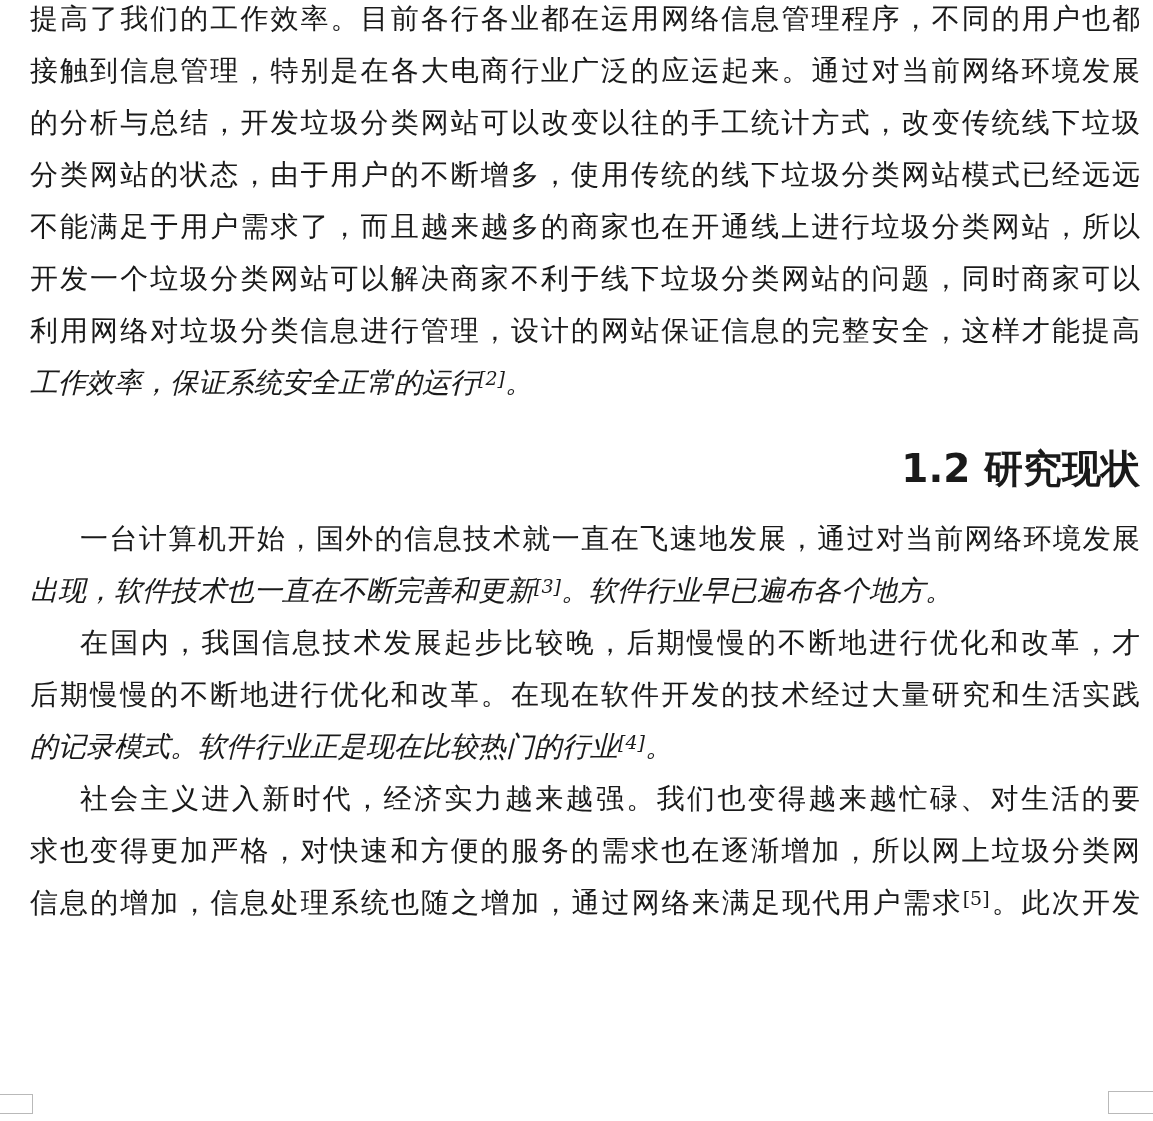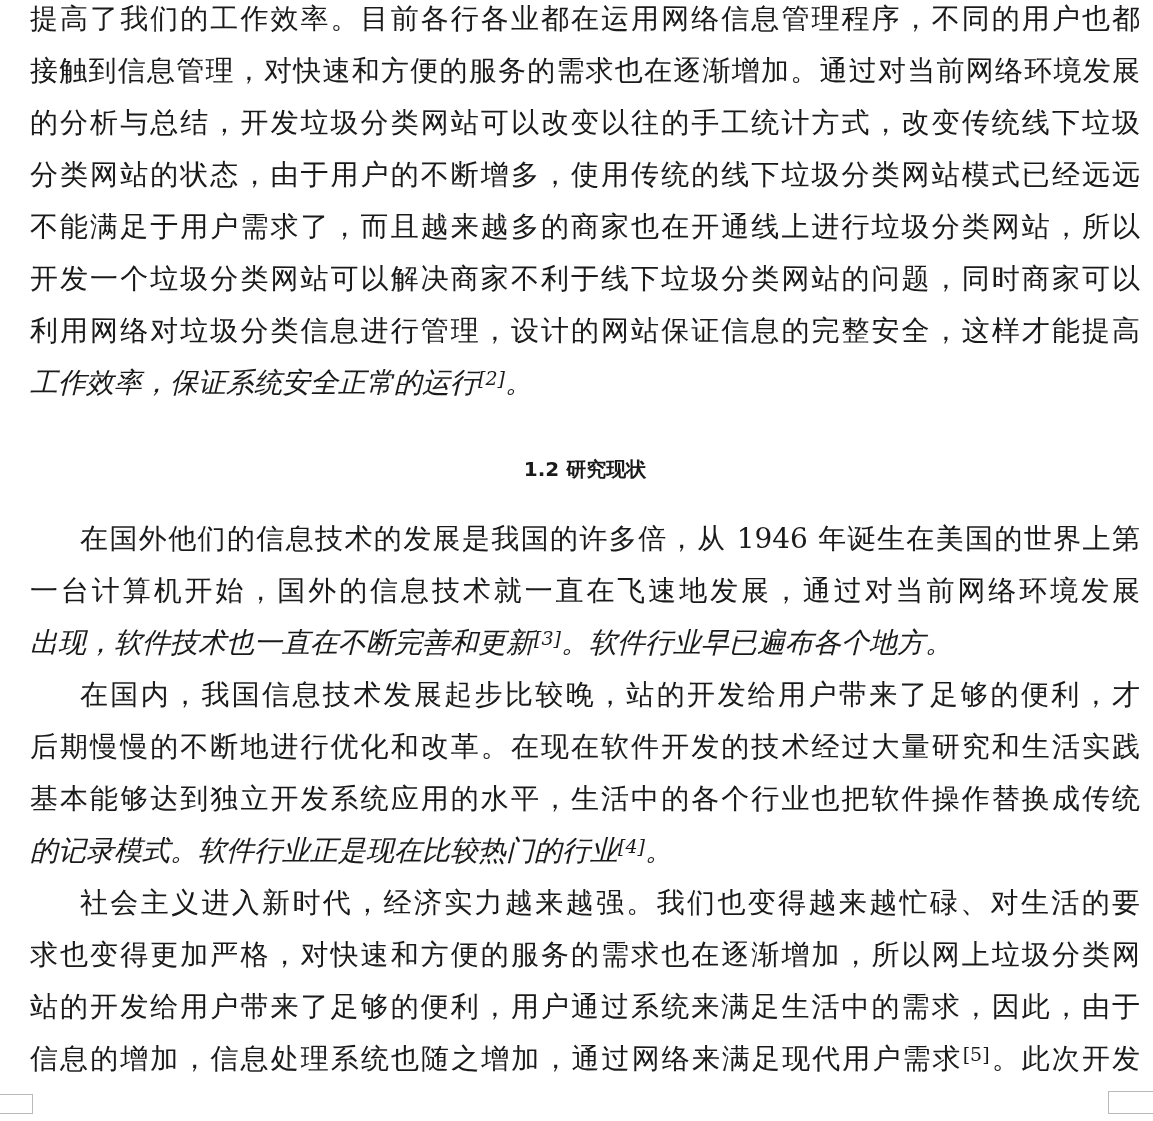--- a/index.html
+++ b/index.html
@@ -45,24 +45,24 @@
   .para.indented .line:first-child{text-indent:50px;}
   .line sup{
     font-size:19px;
     line-height:0;
     vertical-align:7px;
     letter-spacing:0;
   }
   .heading{
     font-family:"DejaVu Sans","Liberation Sans",sans-serif;
     font-weight:bold;
-    font-size:20px;
+    font-size:39px;
     line-height:40px;
     margin:40px 0 24px 0;
-    text-align:center;
+    text-align:right;
   }
   .crop-mark{
     position:absolute;
     border:1px solid var(--mark-color);
     background:transparent;
   }
   .crop-mark.bottom-left{
     left:-2px;top:1094px;
     width:33px;height:18px;
   }
@@ -71,42 +71,39 @@
     width:50px;height:21px;
   }
 </style>
 </head>
 <body>
 
 <div class="page">
   <div class="content">
       <div class="para">
         <div class="line">提高了我们的工作效率。目前各行各业都在运用网络信息管理程序，不同的用户也都</div>
-        <div class="line">接触到信息管理，对快速和方便的服务的需求也在逐渐增加。通过对当前网络环境发展</div>
+        <div class="line">接触到信息管理，特别是在各大电商行业广泛的应运起来。通过对当前网络环境发展</div>
         <div class="line">的分析与总结，开发垃圾分类网站可以改变以往的手工统计方式，改变传统线下垃圾</div>
         <div class="line">分类网站的状态，由于用户的不断增多，使用传统的线下垃圾分类网站模式已经远远</div>
         <div class="line">不能满足于用户需求了，而且越来越多的商家也在开通线上进行垃圾分类网站，所以</div>
         <div class="line">开发一个垃圾分类网站可以解决商家不利于线下垃圾分类网站的问题，同时商家可以</div>
         <div class="line">利用网络对垃圾分类信息进行管理，设计的网站保证信息的完整安全，这样才能提高</div>
         <div class="line end">工作效率，保证系统安全正常的运行<sup>[2]</sup>。</div>
       </div>
       <div class="heading">1.2 研究现状</div>
       <div class="para indented">
-        <div class="line">在国外他们的信息技术的发展是我国的许多倍，从 1946 年诞生在美国的世界上第</div>
         <div class="line">一台计算机开始，国外的信息技术就一直在飞速地发展，通过对当前网络环境发展</div>
         <div class="line end">出现，软件技术也一直在不断完善和更新<sup>[3]</sup>。软件行业早已遍布各个地方。</div>
       </div>
       <div class="para indented">
-        <div class="line">在国内，我国信息技术发展起步比较晚，站的开发给用户带来了足够的便利，才</div>
+        <div class="line">在国内，我国信息技术发展起步比较晚，后期慢慢的不断地进行优化和改革，才</div>
         <div class="line">后期慢慢的不断地进行优化和改革。在现在软件开发的技术经过大量研究和生活实践</div>
-        <div class="line">基本能够达到独立开发系统应用的水平，生活中的各个行业也把软件操作替换成传统</div>
         <div class="line end">的记录模式。软件行业正是现在比较热门的行业<sup>[4]</sup>。</div>
       </div>
       <div class="para indented">
         <div class="line">社会主义进入新时代，经济实力越来越强。我们也变得越来越忙碌、对生活的要</div>
         <div class="line">求也变得更加严格，对快速和方便的服务的需求也在逐渐增加，所以网上垃圾分类网</div>
-        <div class="line">站的开发给用户带来了足够的便利，用户通过系统来满足生活中的需求，因此，由于</div>
         <div class="line">信息的增加，信息处理系统也随之增加，通过网络来满足现代用户需求<sup>[5]</sup>。此次开发</div>
       </div>
     </div>
   <div class="crop-mark bottom-left"></div>
   <div class="crop-mark bottom-right"></div>
 </div>
 
 </body></html>

